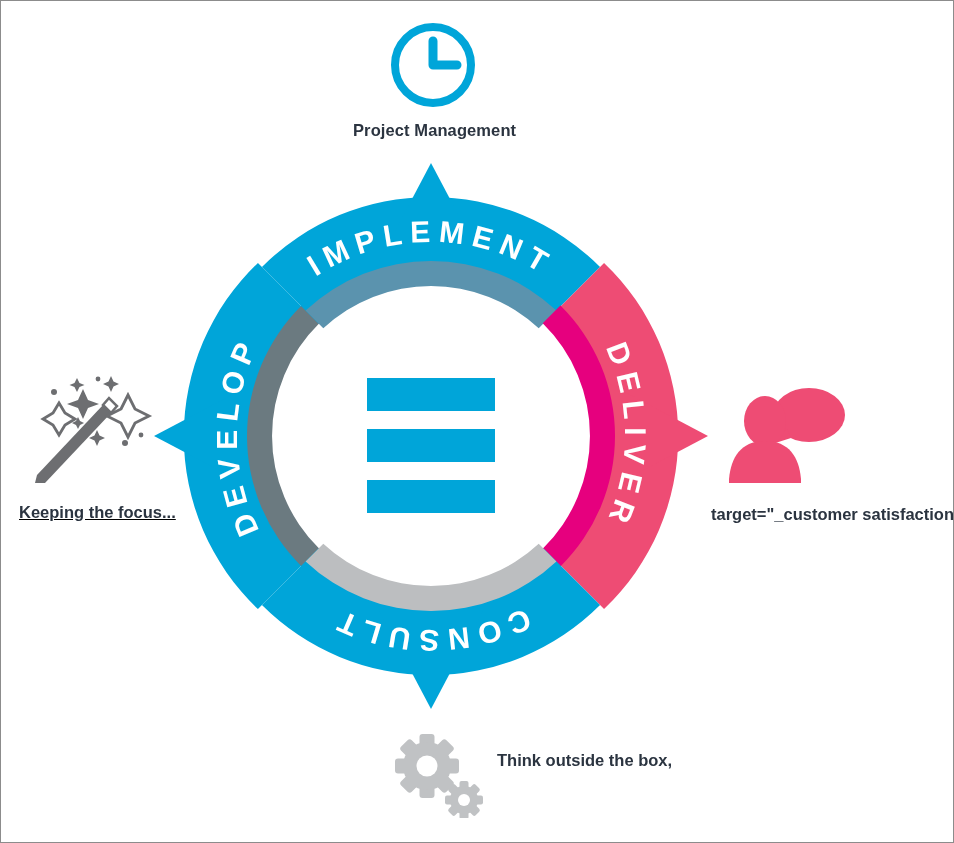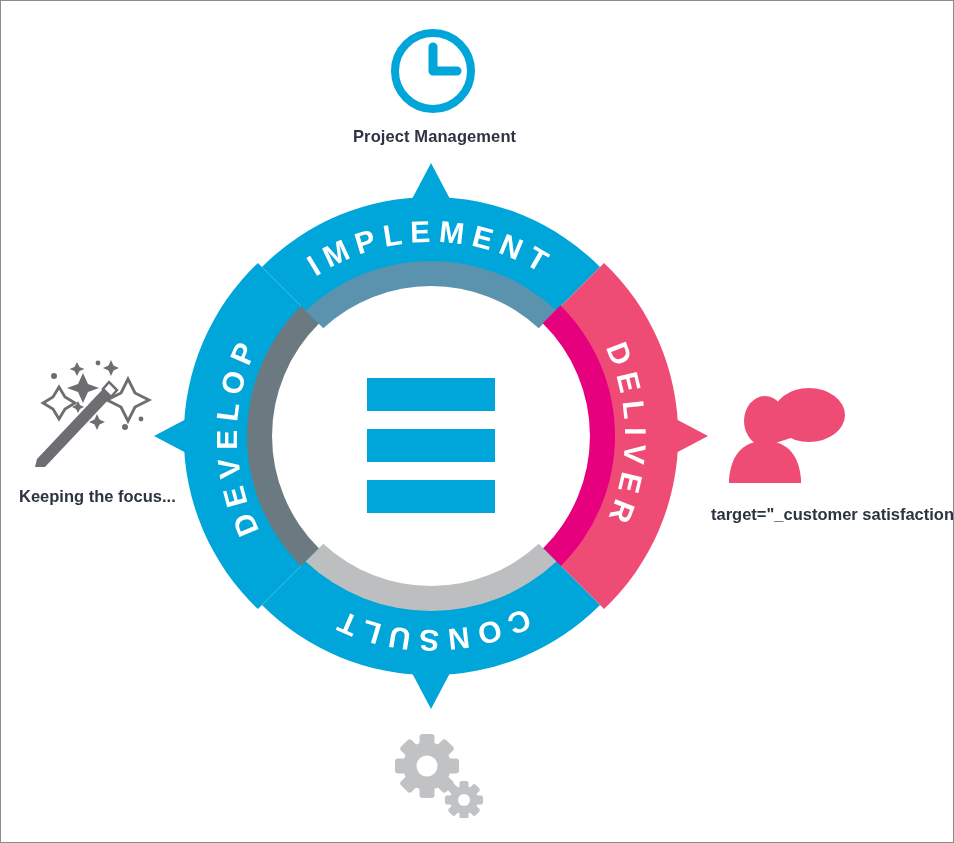--- a/index.html
+++ b/index.html
@@ -17,35 +17,35 @@
     height: 841px;
     background: #ffffff;
     border: 1px solid #8c8c8c;
     overflow: hidden;
   }
   .abs { position: absolute; }
 
   
   #pm-group {
     left: 352px;
-    top: 24px;
+    top: 18px;
     width: 160px;
     text-align: center;
   }
   #pm-caption {
     margin-top: 6px;
     font-size: 16.5px;
     font-weight: 600;
     color: #2b3440;
     letter-spacing: 0.1px;
     white-space: nowrap;
   }
 
   
-  #wand-group { left: 18px; top: 356px; width: 180px; }
+  #wand-group { left: 18px; top: 372px; width: 180px; text-decoration: underline; }
   #wand-caption {
     margin-top: 8px;
     font-size: 16.5px;
     font-weight: 600;
     color: #2b3440;
     white-space: nowrap;
   }
 
   
   #customer-group { left: 710px; top: 378px; width: 240px; }
@@ -168,20 +168,21 @@
             </g>
           </g>
           <circle cx="0" cy="0" r="14"></circle>
           <circle cx="0" cy="0" r="6" fill="#ffffff"></circle>
         </g>
       </g>
     </svg>
   </div>
 
   <div class="abs" id="note-group">
+    <div class="note-line">Think outside the box,</div>
   </div>
 
   <div class="abs" id="wheel">
     <svg width="560" height="560" viewBox="0 0 560 560">
       <defs>
 
         <path id="path-implement" d="M 132.92 146.92 A 208 208 0 0 1 427.08 146.92" fill="none"></path>
         <path id="path-deliver" d="M 413.08 132.92 A 208 208 0 0 1 413.08 427.08" fill="none"></path>
         <path id="path-consult" d="M 427.08 413.08 A 208 208 0 0 1 132.92 413.08" fill="none"></path>
         <path id="path-develop" d="M 146.92 427.08 A 208 208 0 0 1 146.92 132.92" fill="none"></path>

